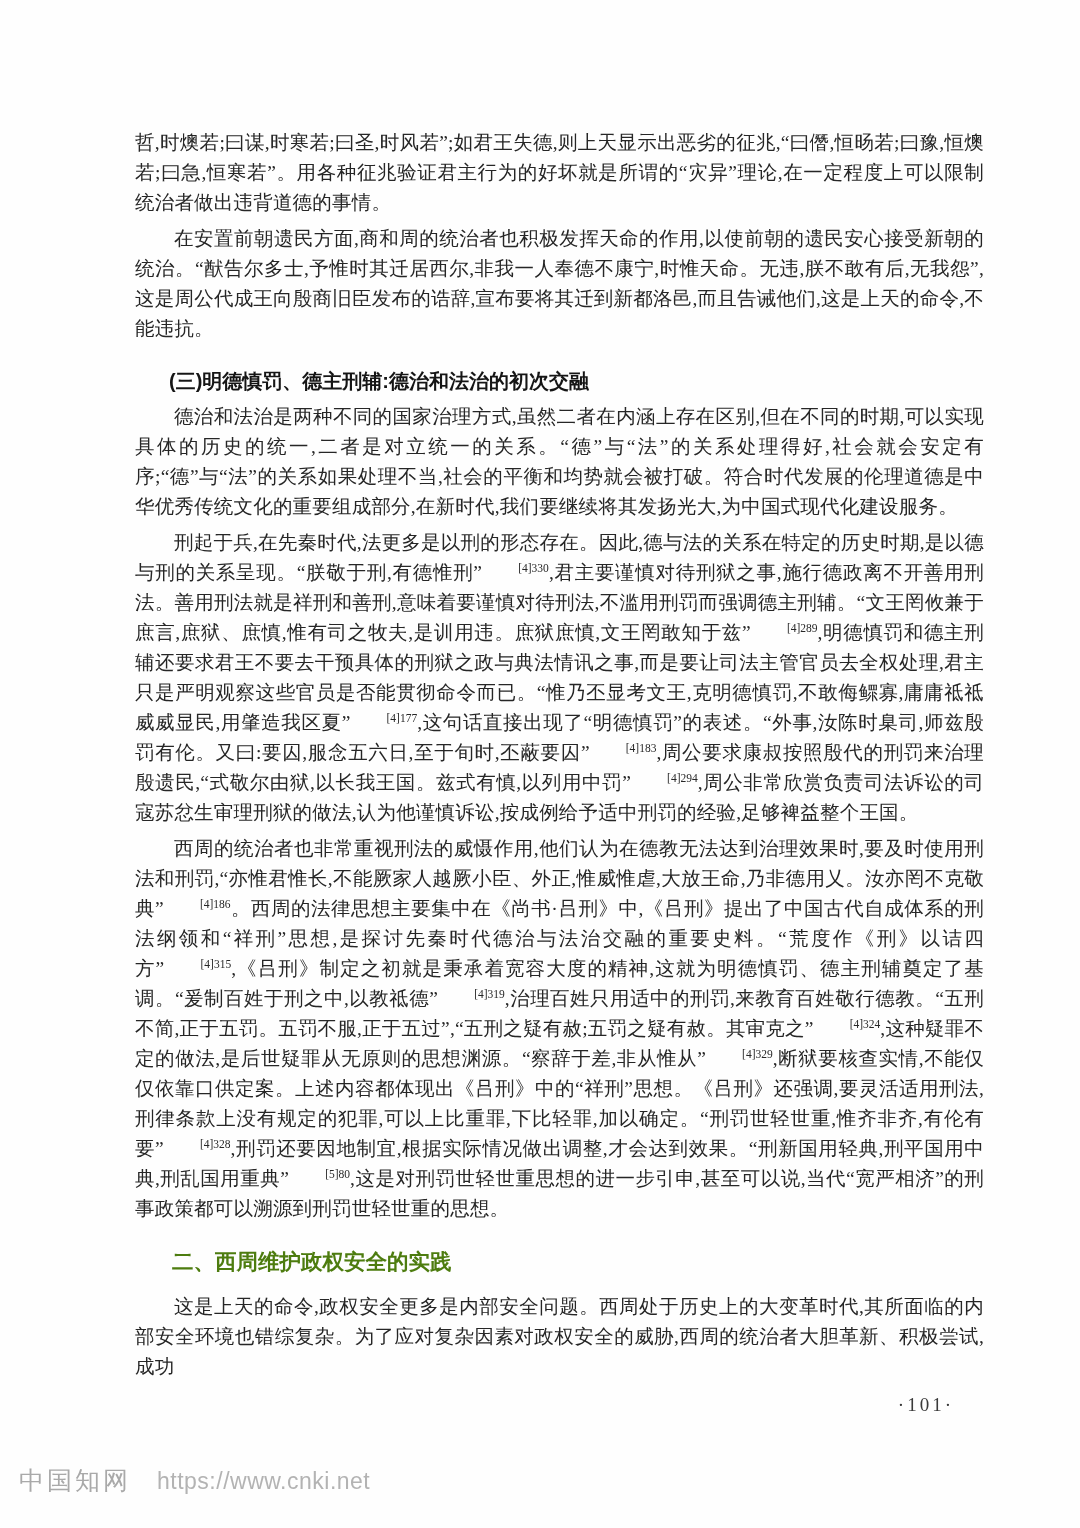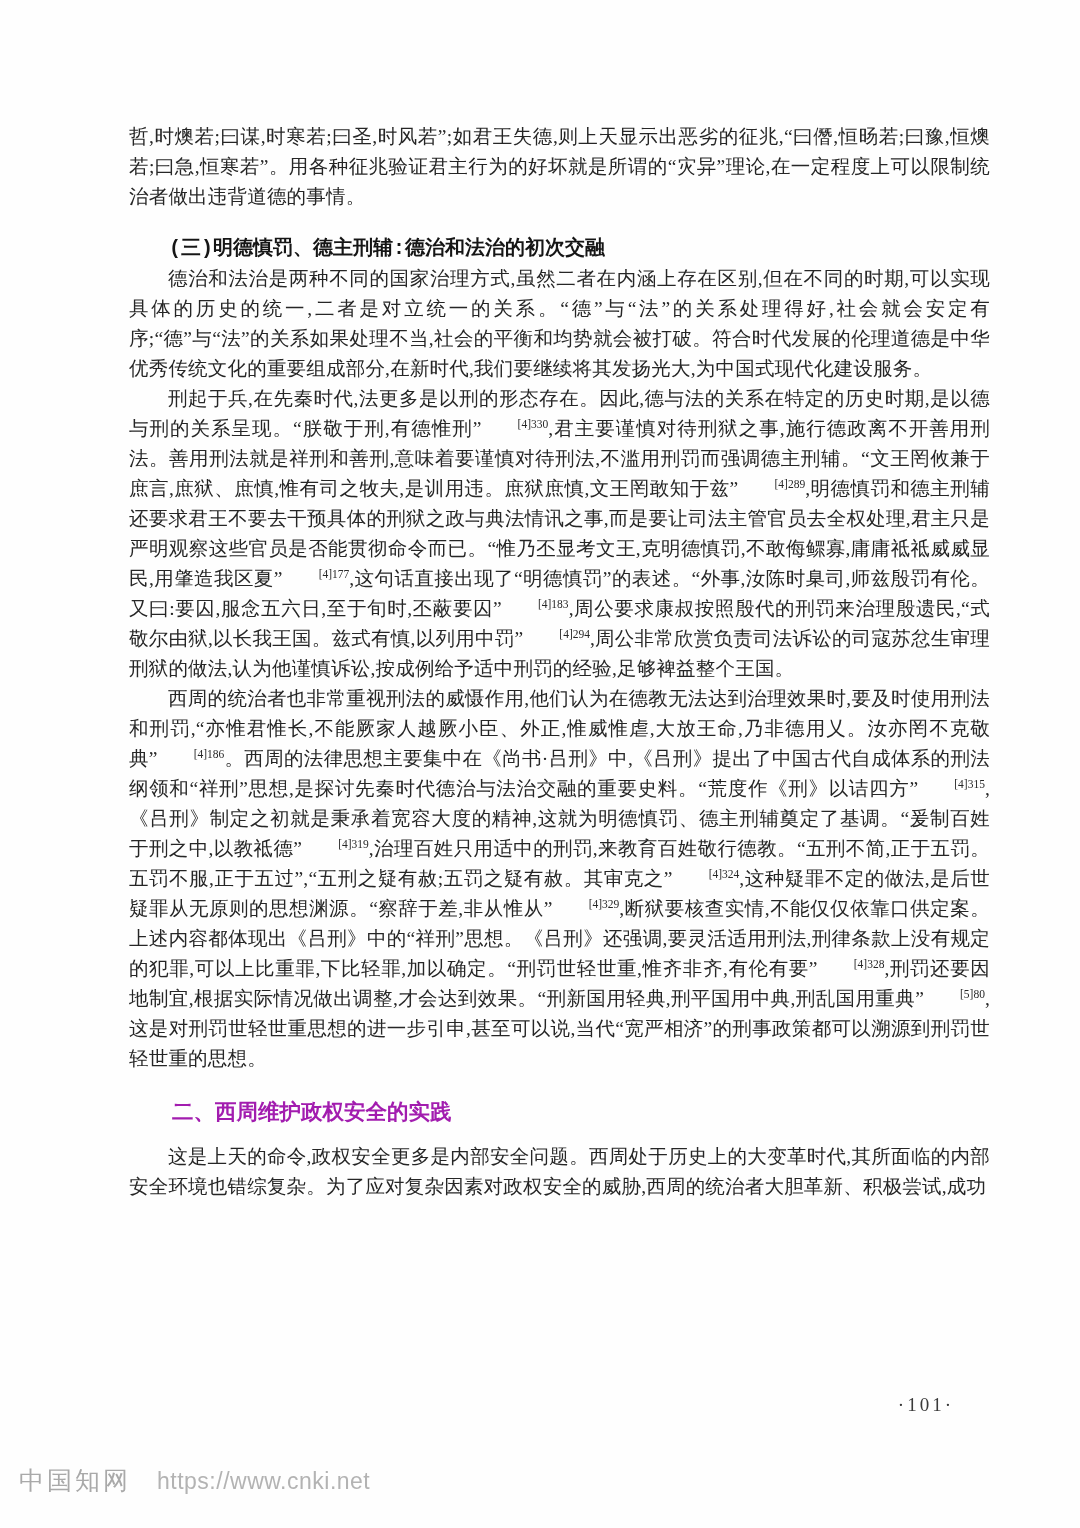--- a/index.html
+++ b/index.html
@@ -17,51 +17,51 @@
     background: #fefefe;
   }
   .article {
     position: absolute;
     left: 129px;
     top: 122px;
     width: 861px;
     color: #262626;
   }
   .article p {
-    margin: 0;
+    margin: 6px;
     font-size: 19.5px;
     line-height: 30px;
     text-align: justify;
     text-indent: 2em;
     letter-spacing: 0.2px;
   }
   .article p.noindent { text-indent: 0; }
   .article sup {
     font-size: 11.5px;
     line-height: 0;
     vertical-align: super;
     letter-spacing: 0;
     padding-left: 36px;
   }
   .article h3 {
     margin: 22px 0 0 0;
-    font-family: Liberation Mono, monospace;
+    font-family: Liberation Sans, sans-serif;
     font-weight: 700;
     font-size: 20px;
     line-height: 30px;
     color: #151515;
     text-indent: 2em;
   }
   .article h2 {
     margin: 22px 0 14px 0;
     font-family: "Liberation Sans", sans-serif;
     font-weight: 700;
     font-size: 21.5px;
     line-height: 32px;
-    color: #a21caf;
+    color: #4d7c0f;
     text-indent: 2em;
   }
   .page-number {
     position: absolute;
     left: 129px;
     top: 1394px;
     width: 825px;
     text-align: right;
     font-size: 19px;
     color: #3a3a3a;
@@ -88,20 +88,21 @@
     letter-spacing: 0.5px;
     text-align: center;
   }
 </style>
 </head>
 <body>
 
 <div class="page">
   <main class="article">
       <p class="noindent">哲,时燠若;曰谋,时寒若;曰圣,时风若”;如君王失德,则上天显示出恶劣的征兆,“曰僭,恒旸若;曰豫,恒燠若;曰急,恒寒若”。用各种征兆验证君主行为的好坏就是所谓的“灾异”理论,在一定程度上可以限制统治者做出违背道德的事情。</p>
+      <p>在安置前朝遗民方面,商和周的统治者也积极发挥天命的作用,以使前朝的遗民安心接受新朝的统治。“猷告尔多士,予惟时其迁居西尔,非我一人奉德不康宁,时惟天命。无违,朕不敢有后,无我怨”,这是周公代成王向殷商旧臣发布的诰辞,宣布要将其迁到新都洛邑,而且告诫他们,这是上天的命令,不能违抗。</p>
       <h3>(三)明德慎罚、德主刑辅:德治和法治的初次交融</h3>
       <p>德治和法治是两种不同的国家治理方式,虽然二者在内涵上存在区别,但在不同的时期,可以实现具体的历史的统一,二者是对立统一的关系。“德”与“法”的关系处理得好,社会就会安定有序;“德”与“法”的关系如果处理不当,社会的平衡和均势就会被打破。符合时代发展的伦理道德是中华优秀传统文化的重要组成部分,在新时代,我们要继续将其发扬光大,为中国式现代化建设服务。</p>
       <p>刑起于兵,在先秦时代,法更多是以刑的形态存在。因此,德与法的关系在特定的历史时期,是以德与刑的关系呈现。“朕敬于刑,有德惟刑”<sup>[4]330</sup>,君主要谨慎对待刑狱之事,施行德政离不开善用刑法。善用刑法就是祥刑和善刑,意味着要谨慎对待刑法,不滥用刑罚而强调德主刑辅。“文王罔攸兼于庶言,庶狱、庶慎,惟有司之牧夫,是训用违。庶狱庶慎,文王罔敢知于兹”<sup>[4]289</sup>,明德慎罚和德主刑辅还要求君王不要去干预具体的刑狱之政与典法情讯之事,而是要让司法主管官员去全权处理,君主只是严明观察这些官员是否能贯彻命令而已。“惟乃丕显考文王,克明德慎罚,不敢侮鳏寡,庸庸祗祗威威显民,用肇造我区夏”<sup>[4]177</sup>,这句话直接出现了“明德慎罚”的表述。“外事,汝陈时臬司,师兹殷罚有伦。又曰:要囚,服念五六日,至于旬时,丕蔽要囚”<sup>[4]183</sup>,周公要求康叔按照殷代的刑罚来治理殷遗民,“式敬尔由狱,以长我王国。兹式有慎,以列用中罚”<sup>[4]294</sup>,周公非常欣赏负责司法诉讼的司寇苏忿生审理刑狱的做法,认为他谨慎诉讼,按成例给予适中刑罚的经验,足够裨益整个王国。</p>
       <p>西周的统治者也非常重视刑法的威慑作用,他们认为在德教无法达到治理效果时,要及时使用刑法和刑罚,“亦惟君惟长,不能厥家人越厥小臣、外正,惟威惟虐,大放王命,乃非德用乂。汝亦罔不克敬典”<sup>[4]186</sup>。西周的法律思想主要集中在《尚书·吕刑》中,《吕刑》提出了中国古代自成体系的刑法纲领和“祥刑”思想,是探讨先秦时代德治与法治交融的重要史料。“荒度作《刑》以诘四方”<sup>[4]315</sup>,《吕刑》制定之初就是秉承着宽容大度的精神,这就为明德慎罚、德主刑辅奠定了基调。“爰制百姓于刑之中,以教祗德”<sup>[4]319</sup>,治理百姓只用适中的刑罚,来教育百姓敬行德教。“五刑不简,正于五罚。五罚不服,正于五过”,“五刑之疑有赦;五罚之疑有赦。其审克之”<sup>[4]324</sup>,这种疑罪不定的做法,是后世疑罪从无原则的思想渊源。“察辞于差,非从惟从”<sup>[4]329</sup>,断狱要核查实情,不能仅仅依靠口供定案。上述内容都体现出《吕刑》中的“祥刑”思想。《吕刑》还强调,要灵活适用刑法,刑律条款上没有规定的犯罪,可以上比重罪,下比轻罪,加以确定。“刑罚世轻世重,惟齐非齐,有伦有要”<sup>[4]328</sup>,刑罚还要因地制宜,根据实际情况做出调整,才会达到效果。“刑新国用轻典,刑平国用中典,刑乱国用重典”<sup>[5]80</sup>,这是对刑罚世轻世重思想的进一步引申,甚至可以说,当代“宽严相济”的刑事政策都可以溯源到刑罚世轻世重的思想。</p>
       <h2>二、西周维护政权安全的实践</h2>
       <p>这是上天的命令,政权安全更多是内部安全问题。西周处于历史上的大变革时代,其所面临的内部安全环境也错综复杂。为了应对复杂因素对政权安全的威胁,西周的统治者大胆革新、积极尝试,成功</p>
     </main>
   <div class="page-number">·101·</div>
   <footer class="footer">
     <span class="brand">中国知网</span>

